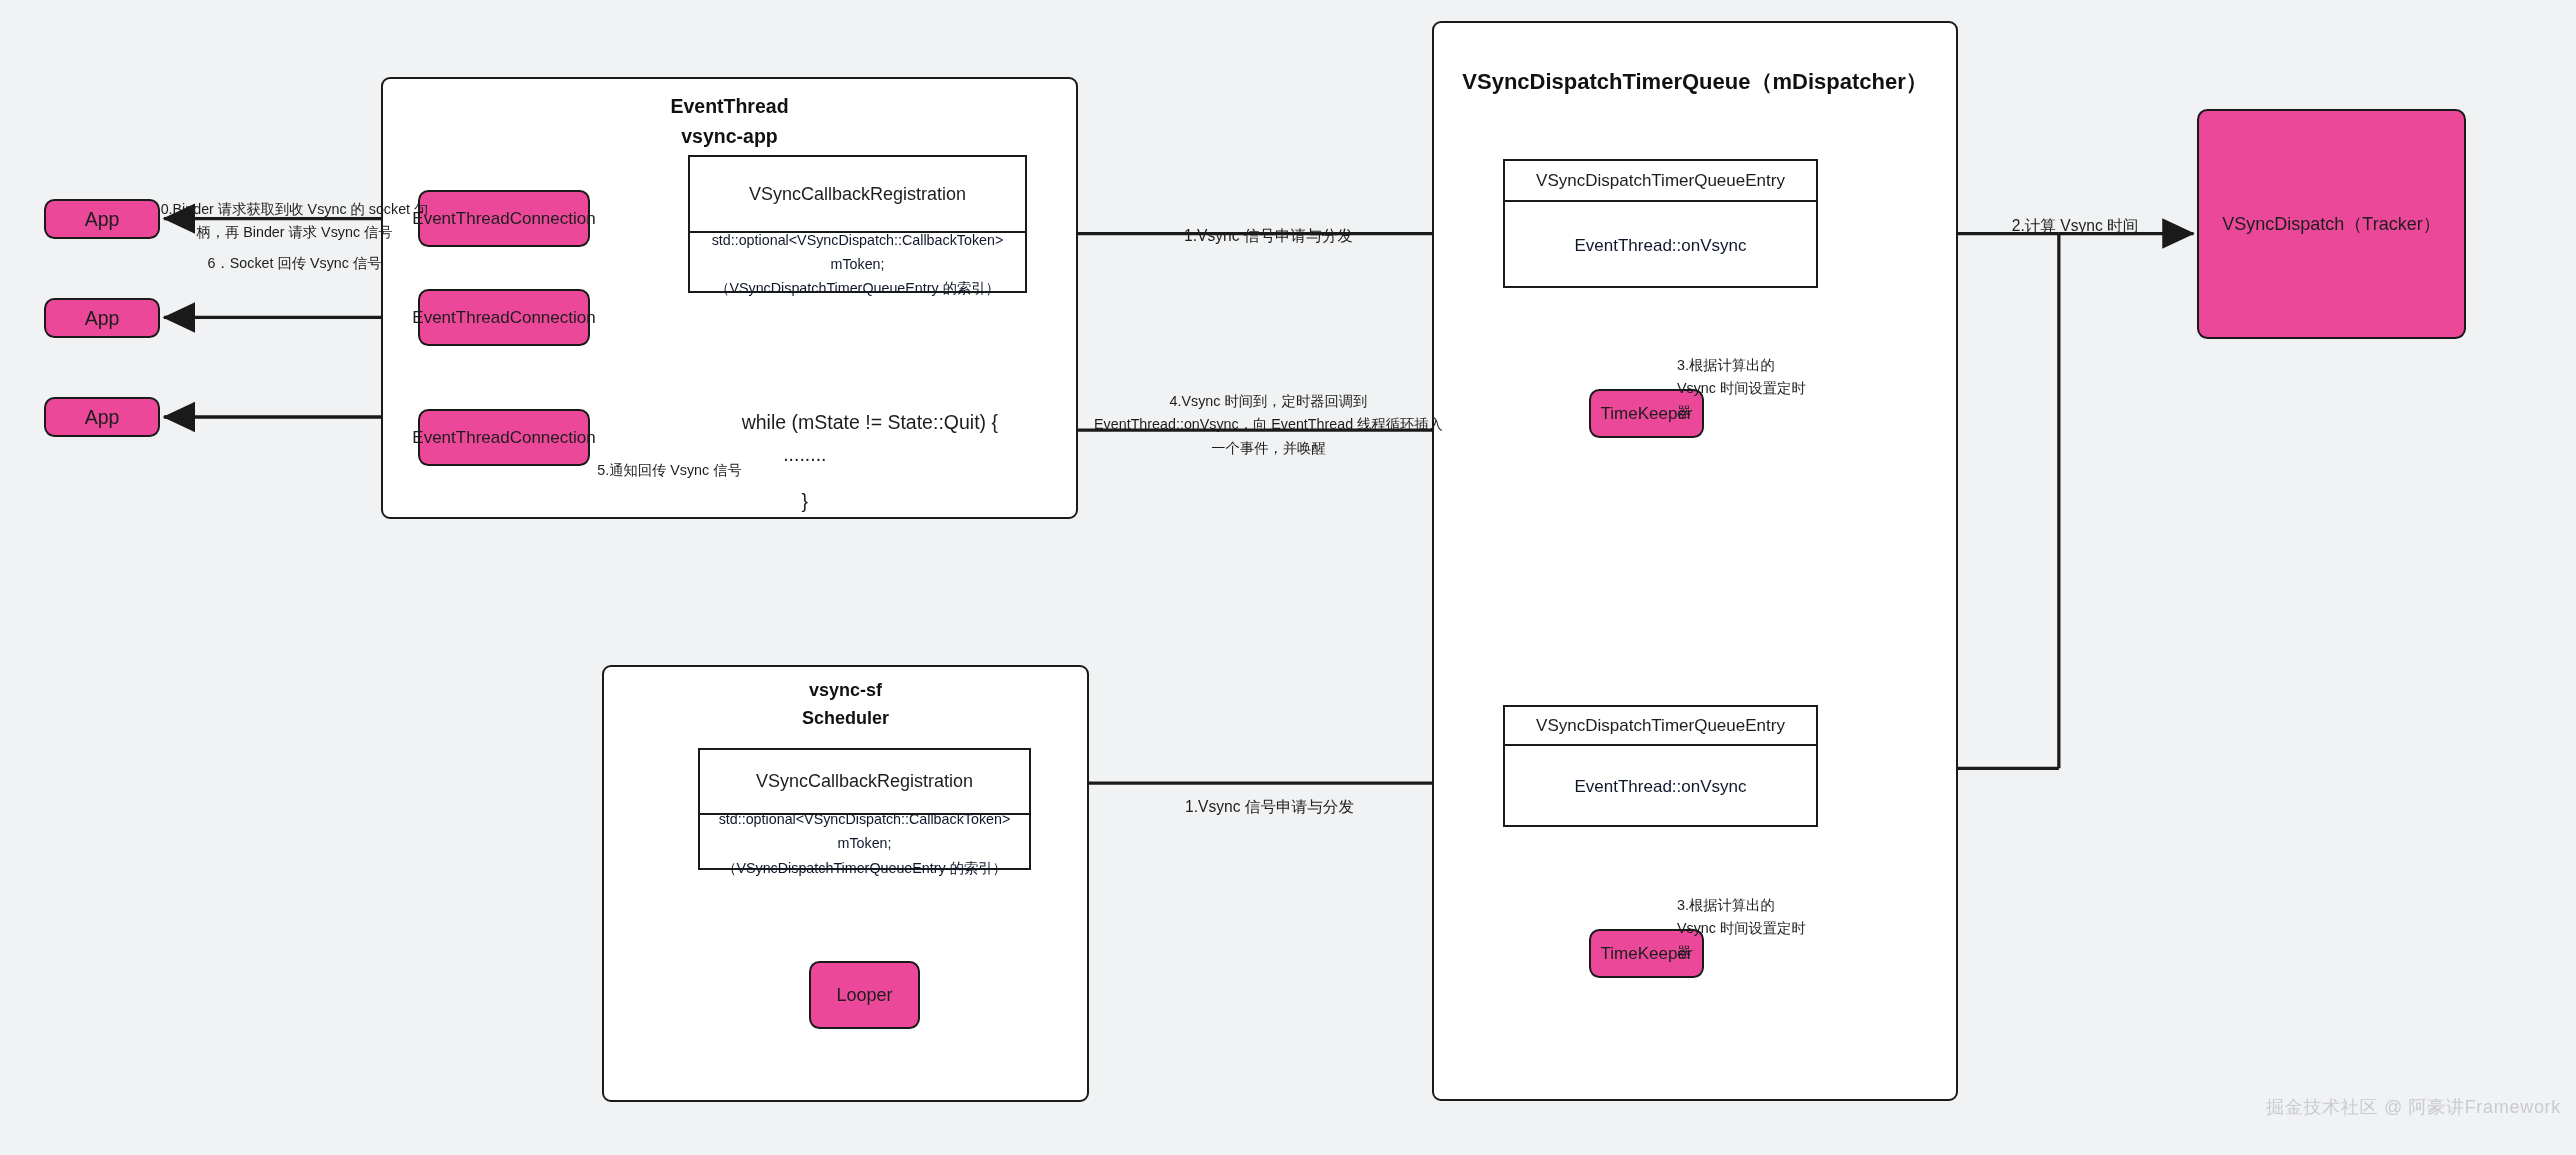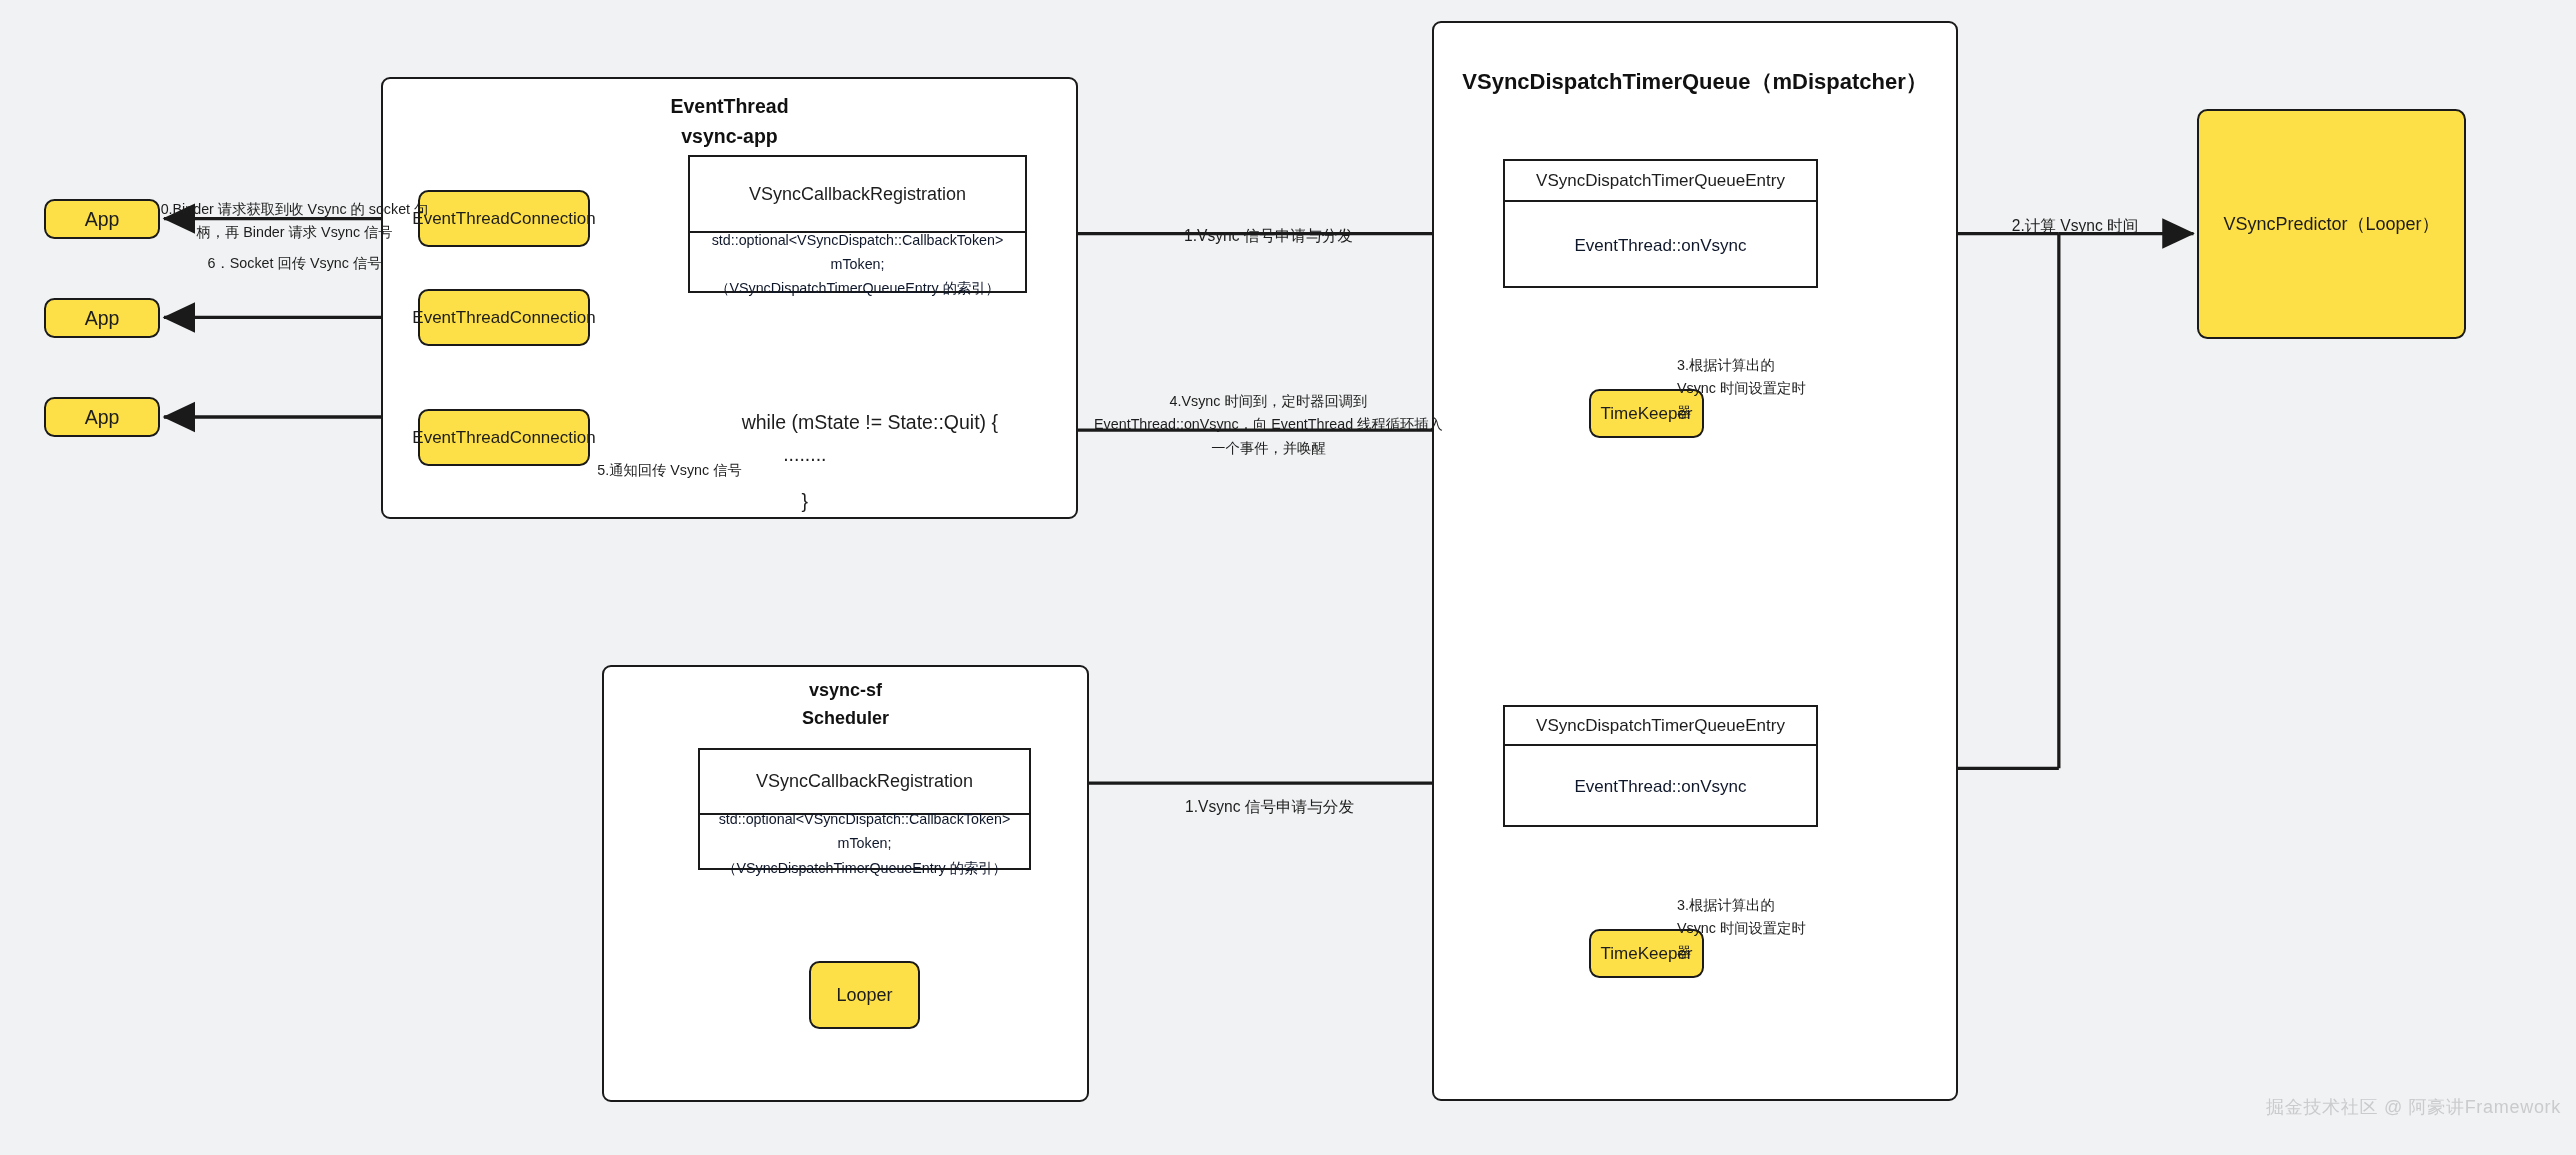--- a/index.html
+++ b/index.html
@@ -22,21 +22,21 @@
   svg#wires {
     position: absolute;
     left: 0; top: 0;
     width: 2576px;
     height: 1156px;
     pointer-events: none;
   }
   .box {
     position: absolute;
     box-sizing: border-box;
-    background: #fde047;
+    background: #ec4899;
     border: 2.6px solid #1a1a1a;
     display: flex;
     align-items: center;
     justify-content: center;
     text-align: center;
     color: #1d1d1d;
   }
   .box.round { border-radius: 10.4px; }
   .container {
     background: #ffffff;
@@ -242,21 +242,21 @@
     </div>
     <div class="cls-body f26" style="top:39px; height:83px;">
       <span>EventThread::onVsync</span>
     </div>
   </div>
   <div class="box round f26" style="left:1589px; top:929px; width:115px; height:49px;">
     <span>TimeKeeper</span>
   </div>
 
   <div class="box round f28" style="left:2197px; top:109px; width:269px; height:230px;">
-    <span>VSyncPredictor（Looper）</span>
+    <span>VSyncDispatch（Tracker）</span>
   </div>
 
   <div class="edge-label f22" style="left:158px; top:174px; width:273px;">
     <span>0.Binder 请求获取到收 Vsync 的 socket 句
 柄，再 Binder 请求 Vsync 信号</span>
   </div>
   <div class="edge-label f22" style="left:158px; top:228px; width:273px;">
     <span>6．Socket 回传 Vsync 信号</span>
   </div>
   <div class="edge-label f22" style="left:572px; top:435px; width:195px;">

